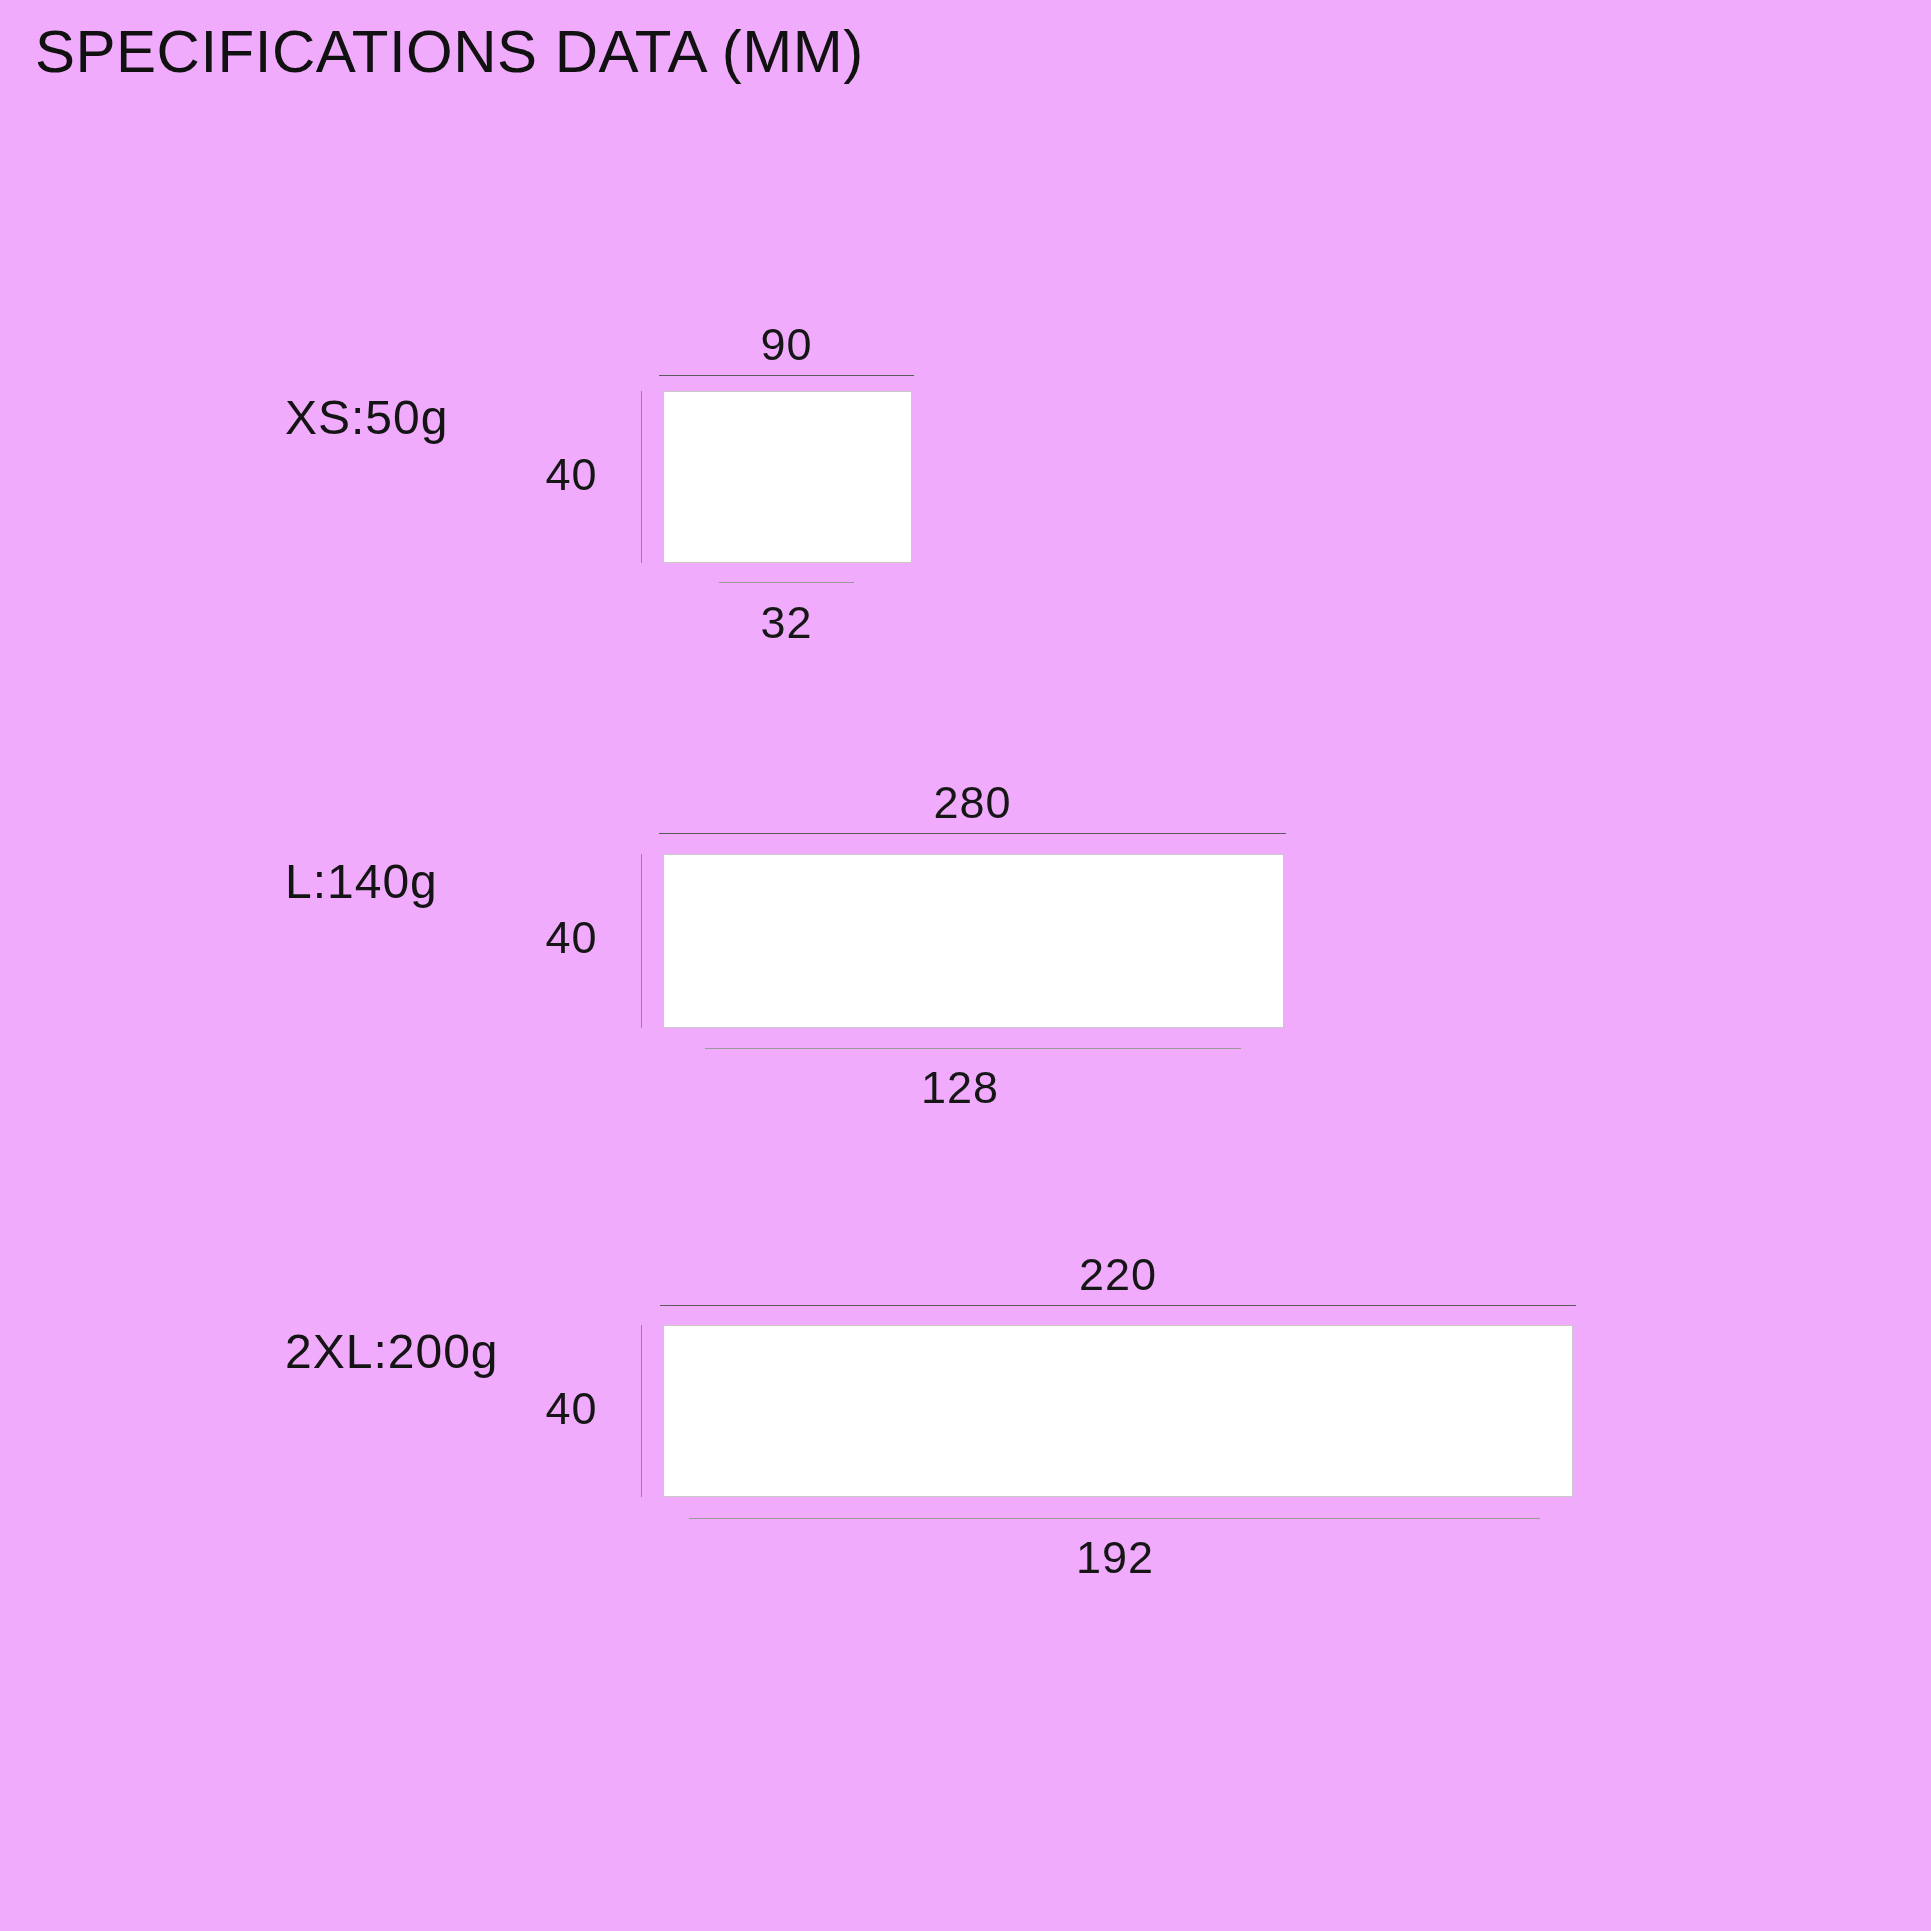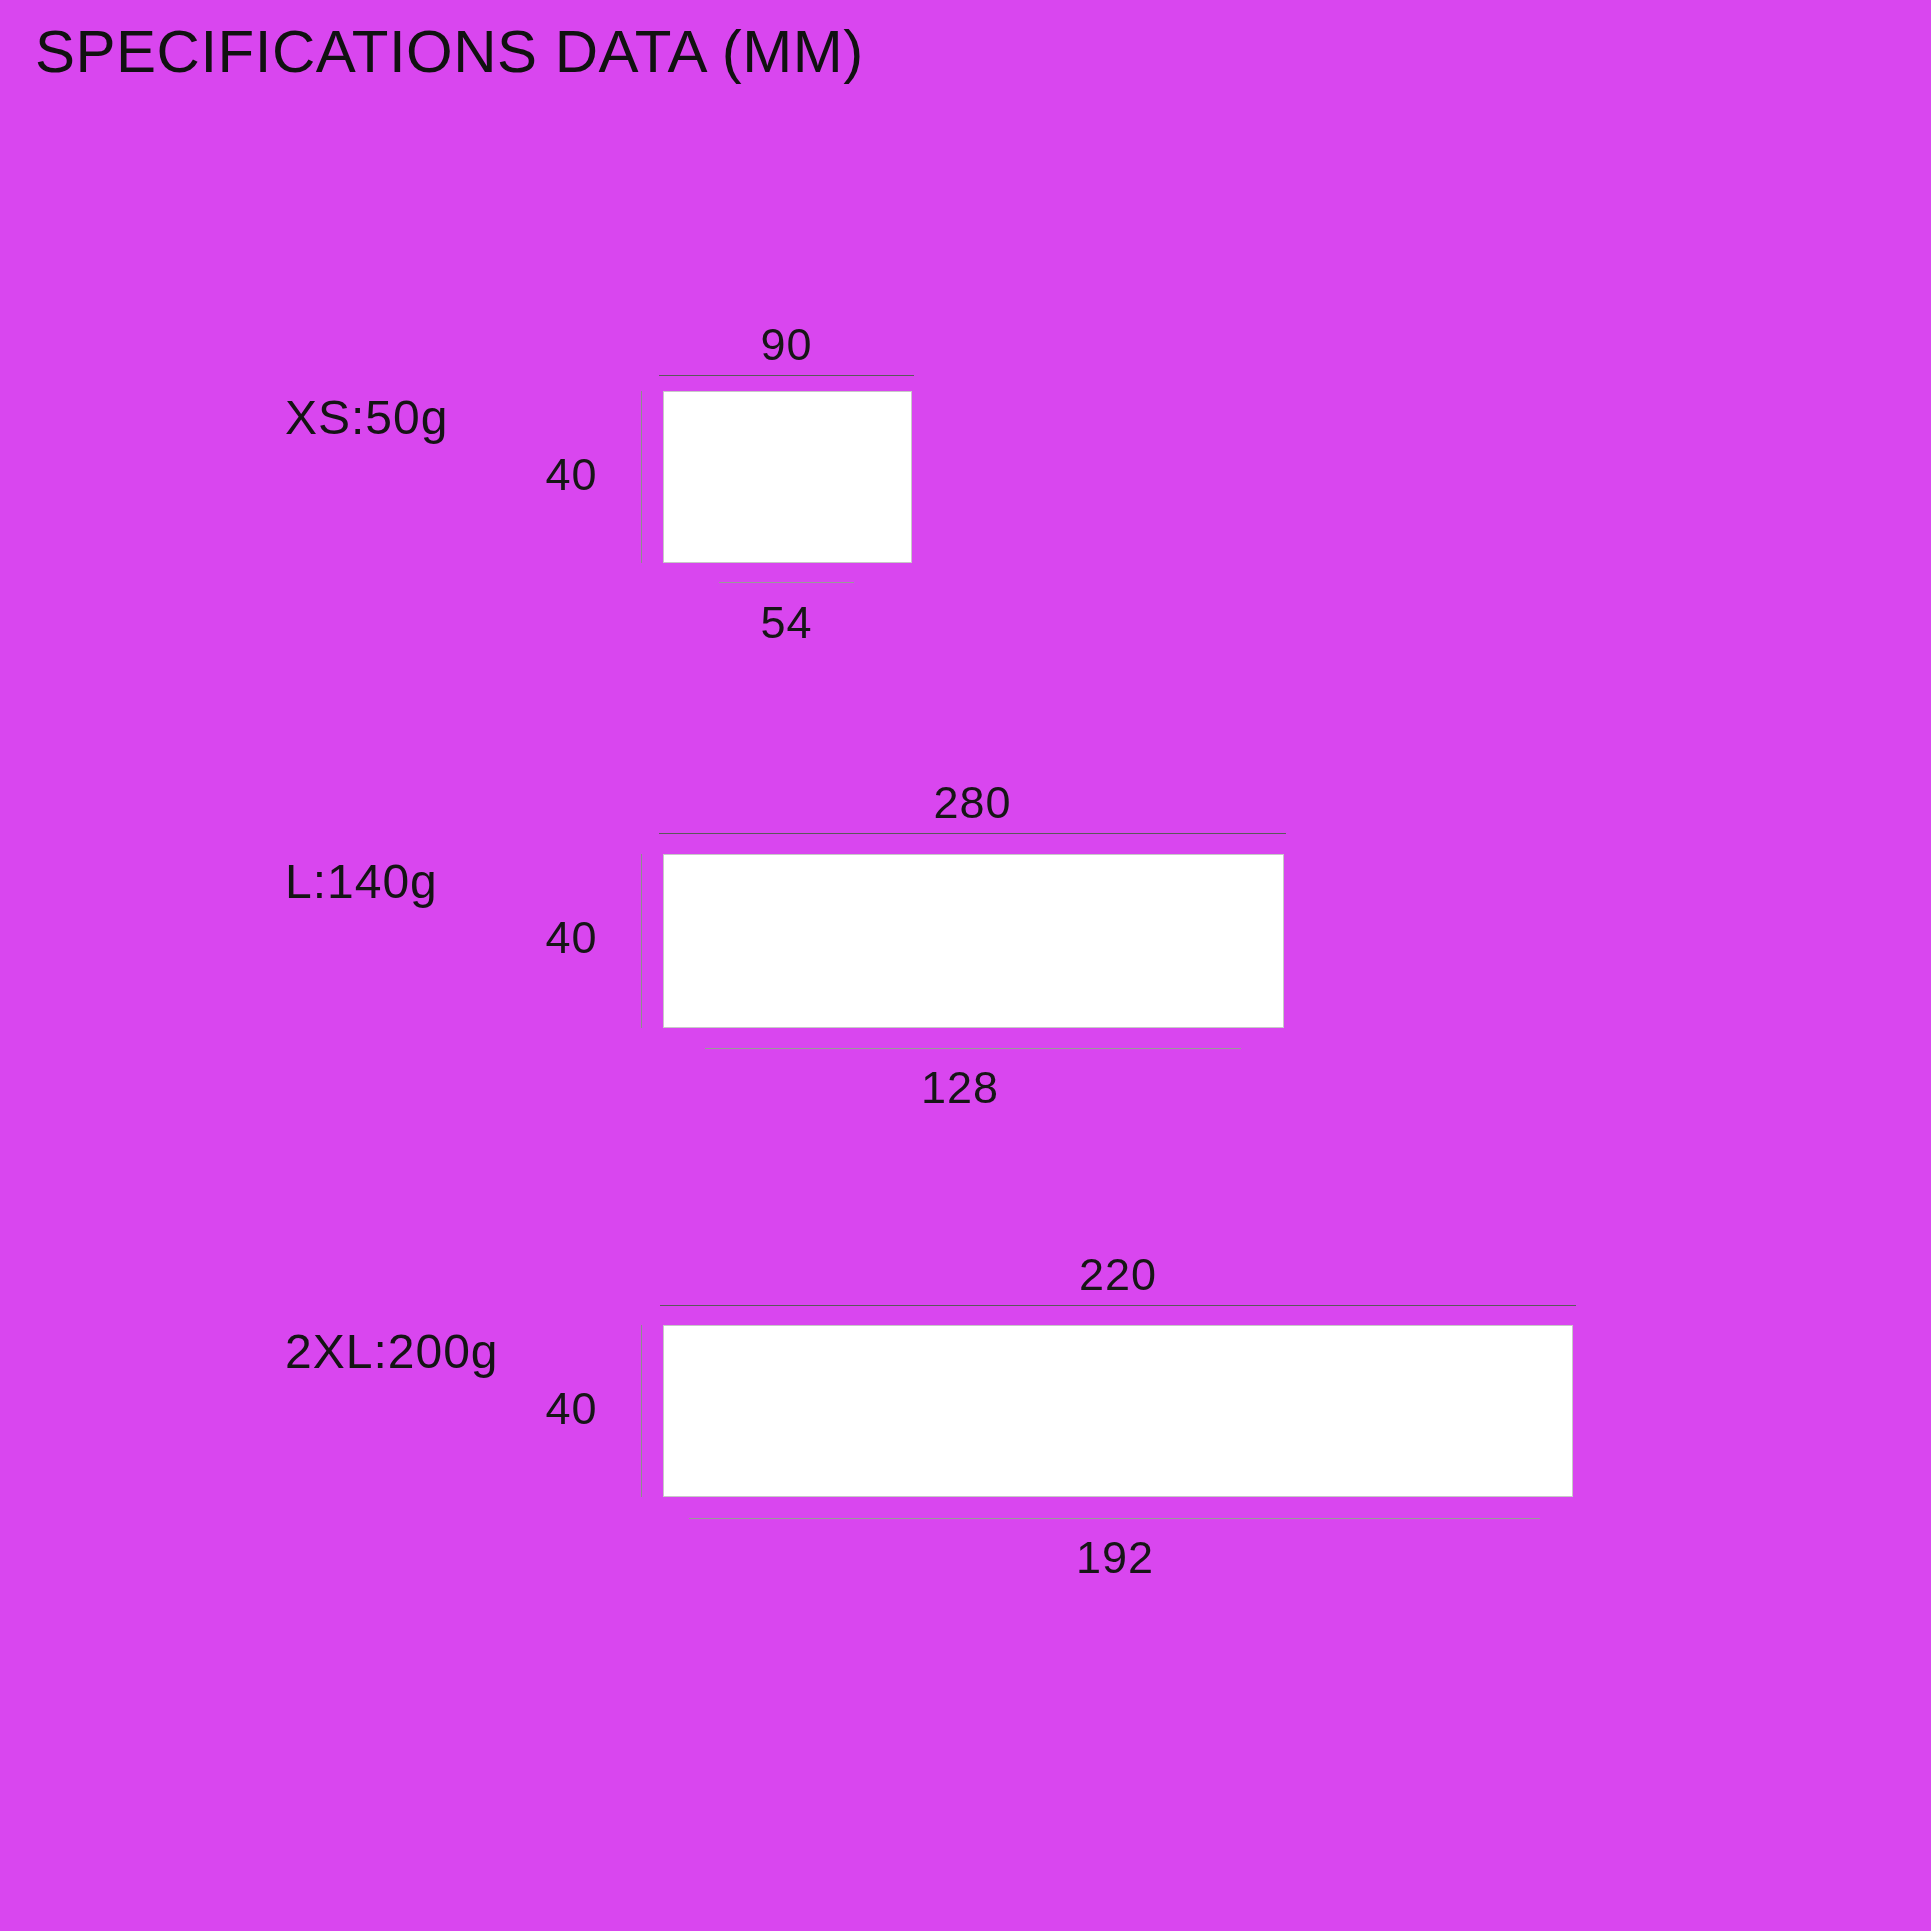--- a/index.html
+++ b/index.html
@@ -10,21 +10,21 @@
   }
   body {
     font-family: "Liberation Sans", "DejaVu Sans", sans-serif;
     color: #1a1a1a;
     -webkit-font-smoothing: antialiased;
   }
   #page {
     position: relative;
     width: 1931px;
     height: 1931px;
-    background: #d946ef;
+    background: #f0abfc;
     overflow: hidden;
   }
 
   
   .page-title {
     position: absolute;
     left: 35px;
     top: 17.4px;
     font-size: 60px;
     font-weight: 400;
@@ -105,21 +105,21 @@
     <div class="dim-line-h" style="left:659px; top:375px; width:255px;"></div>
 
     <div class="dim-line-v" style="left:641px; top:391px; height:172px;"></div>
 
     <div class="dim-value left-of" style="left:521px; top:449px; width:101px;">40</div>
 
     <div class="spec-rect" style="left:663px; top:391px; width:249px; height:172px;"></div>
 
     <div class="dim-line-h thin" style="left:719px; top:582px; width:135px;"></div>
 
-    <div class="dim-value" style="left:690px; top:597px; width:193px;">54</div>
+    <div class="dim-value" style="left:690px; top:597px; width:193px;">32</div>
   </div>
 
   <div class="spec-group">
 
     <div class="size-label" style="left:285px; top:854px;">L:140g</div>
 
     <div class="dim-value" style="left:659px; top:777px; width:627px;">280</div>
 
     <div class="dim-line-h" style="left:659px; top:833px; width:627px;"></div>
 

